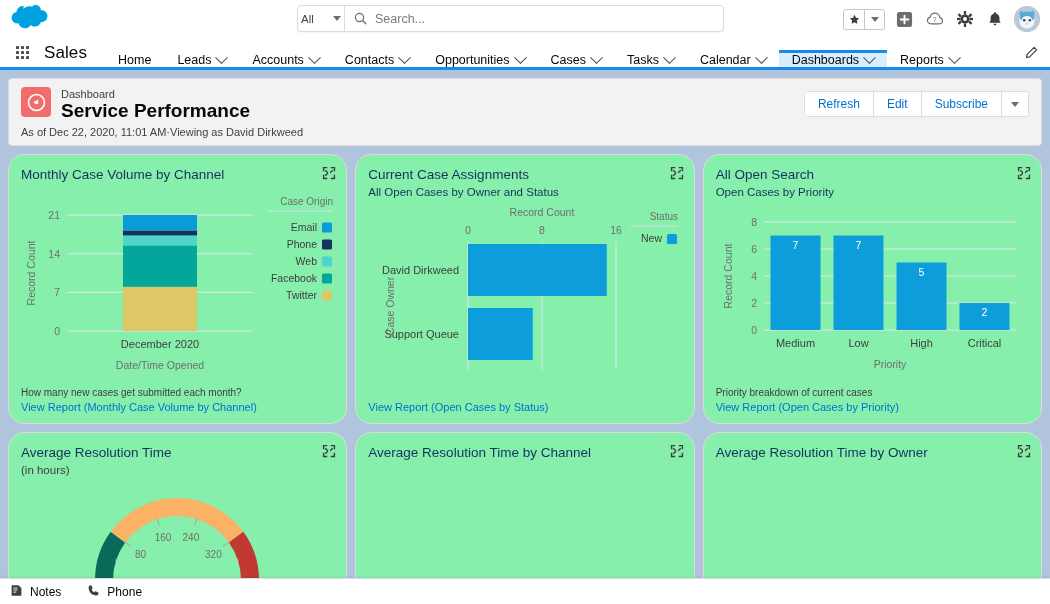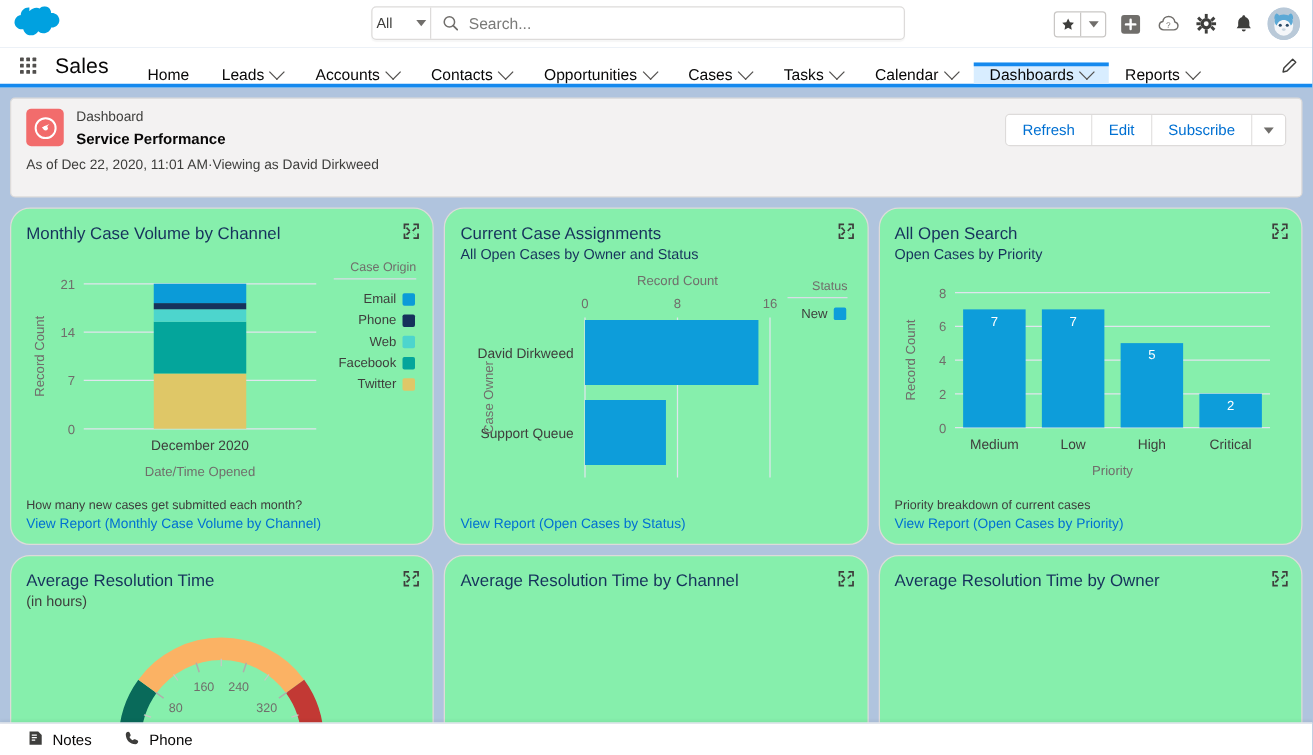--- a/index.html
+++ b/index.html
@@ -100,29 +100,29 @@
   }
   .nav-pencil {
     position: absolute; right: 12px; top: 0; bottom: 0;
     display: flex; align-items: center; cursor: pointer;
   }
 
   
   .page-bg { background: #b0c4de; padding: 8px; height: 556px; overflow: hidden; }
   .dash-header {
     background: #f3f2f2; border: 1px solid #dddbda; border-radius: 4px;
-    height: 80px; position: relative; padding: 8px 12px;
+    height: 68px; position: relative; padding: 8px 12px;
   }
   .dh-left { display: flex; gap: 10px; align-items: flex-start; }
   .dash-icon {
     width: 30px; height: 30px; border-radius: 4px; background: #f26c6c;
     display: flex; align-items: center; justify-content: center; flex: 0 0 auto;
   }
   .dh-kicker { font-size: 11px; color: #3e3e3c; line-height: 14px; }
-  .dh-title { font-size: 12px; font-weight: bold; color: #080707; line-height: 20px; }
+  .dh-title { font-size: 19px; font-weight: bold; color: #080707; line-height: 20px; }
   .dh-meta { font-size: 11px; color: #3e3e3c; margin-top: 5px; }
   .dh-actions {
     position: absolute; right: 12px; top: 12px;
     display: flex; align-items: stretch; height: 26px;
     border: 1px solid #dddbda; border-radius: 4px; overflow: hidden; background: #fff;
   }
   .dh-btn {
     padding: 0 13px; display: flex; align-items: center;
     font-size: 12px; color: #0070d2; cursor: pointer;
     border-right: 1px solid #dddbda; background: #fff;
@@ -153,21 +153,21 @@
   .card-footer { position: absolute; left: 12px; bottom: 8px; }
   .foot-note { font-size: 10px; color: #3e3e3c; line-height: 15px; }
   .foot-link { font-size: 11px; color: #0070d2; line-height: 15px; cursor: pointer; }
 
   .chart-area { position: relative; width: 100%; height: 100%; }
 
   
   .utility-bar {
     position: absolute; left: 0; bottom: 0; width: 1050px; height: 26px;
     background: #fff; border-top: 1px solid #d8dde6;
-    display: flex; align-items: center; gap: 26px; padding-left: 22px;
+    display: flex; align-items: center; gap: 26px; padding-left: 10px;
     box-shadow: 0 -1px 3px rgba(0,0,0,.07);
   }
   .util-item { display: flex; align-items: center; gap: 7px; font-size: 12px; color: #080707; cursor: pointer; }
   svg text { font-family: "Liberation Sans", sans-serif; }
 </style>
 </head>
 <body>
 
 <div class="global-header">
   <div class="sf-logo">

